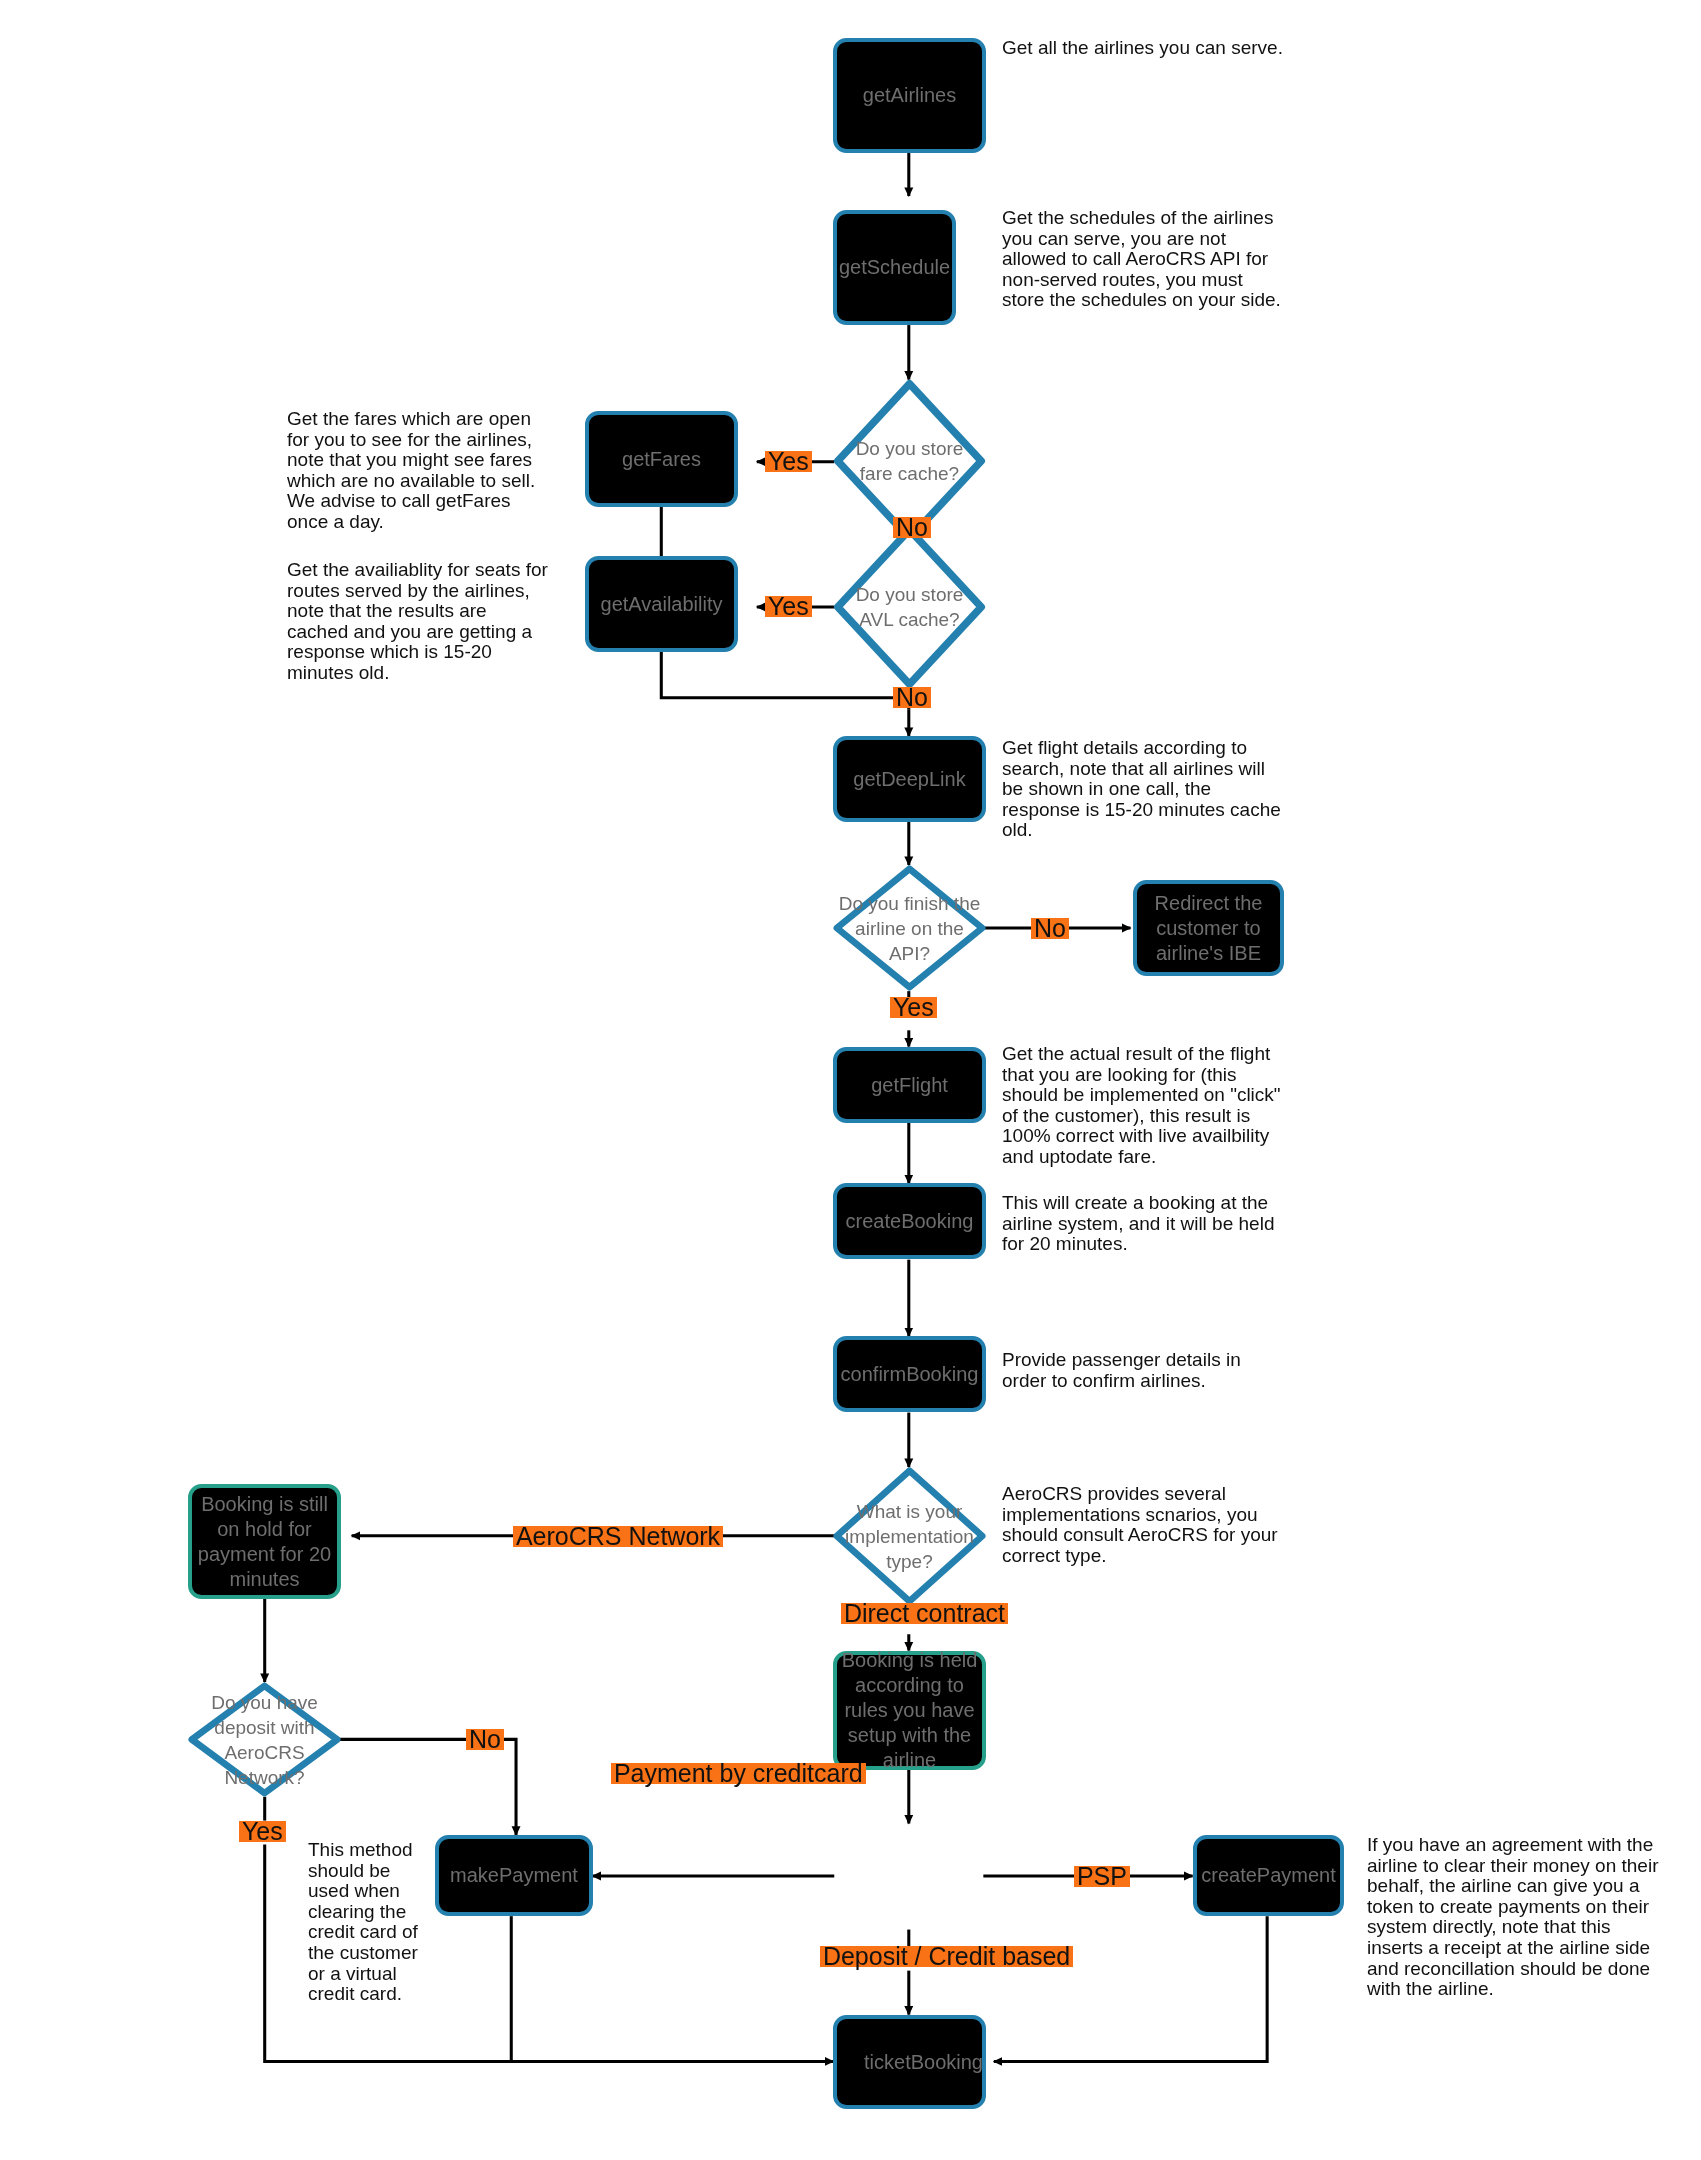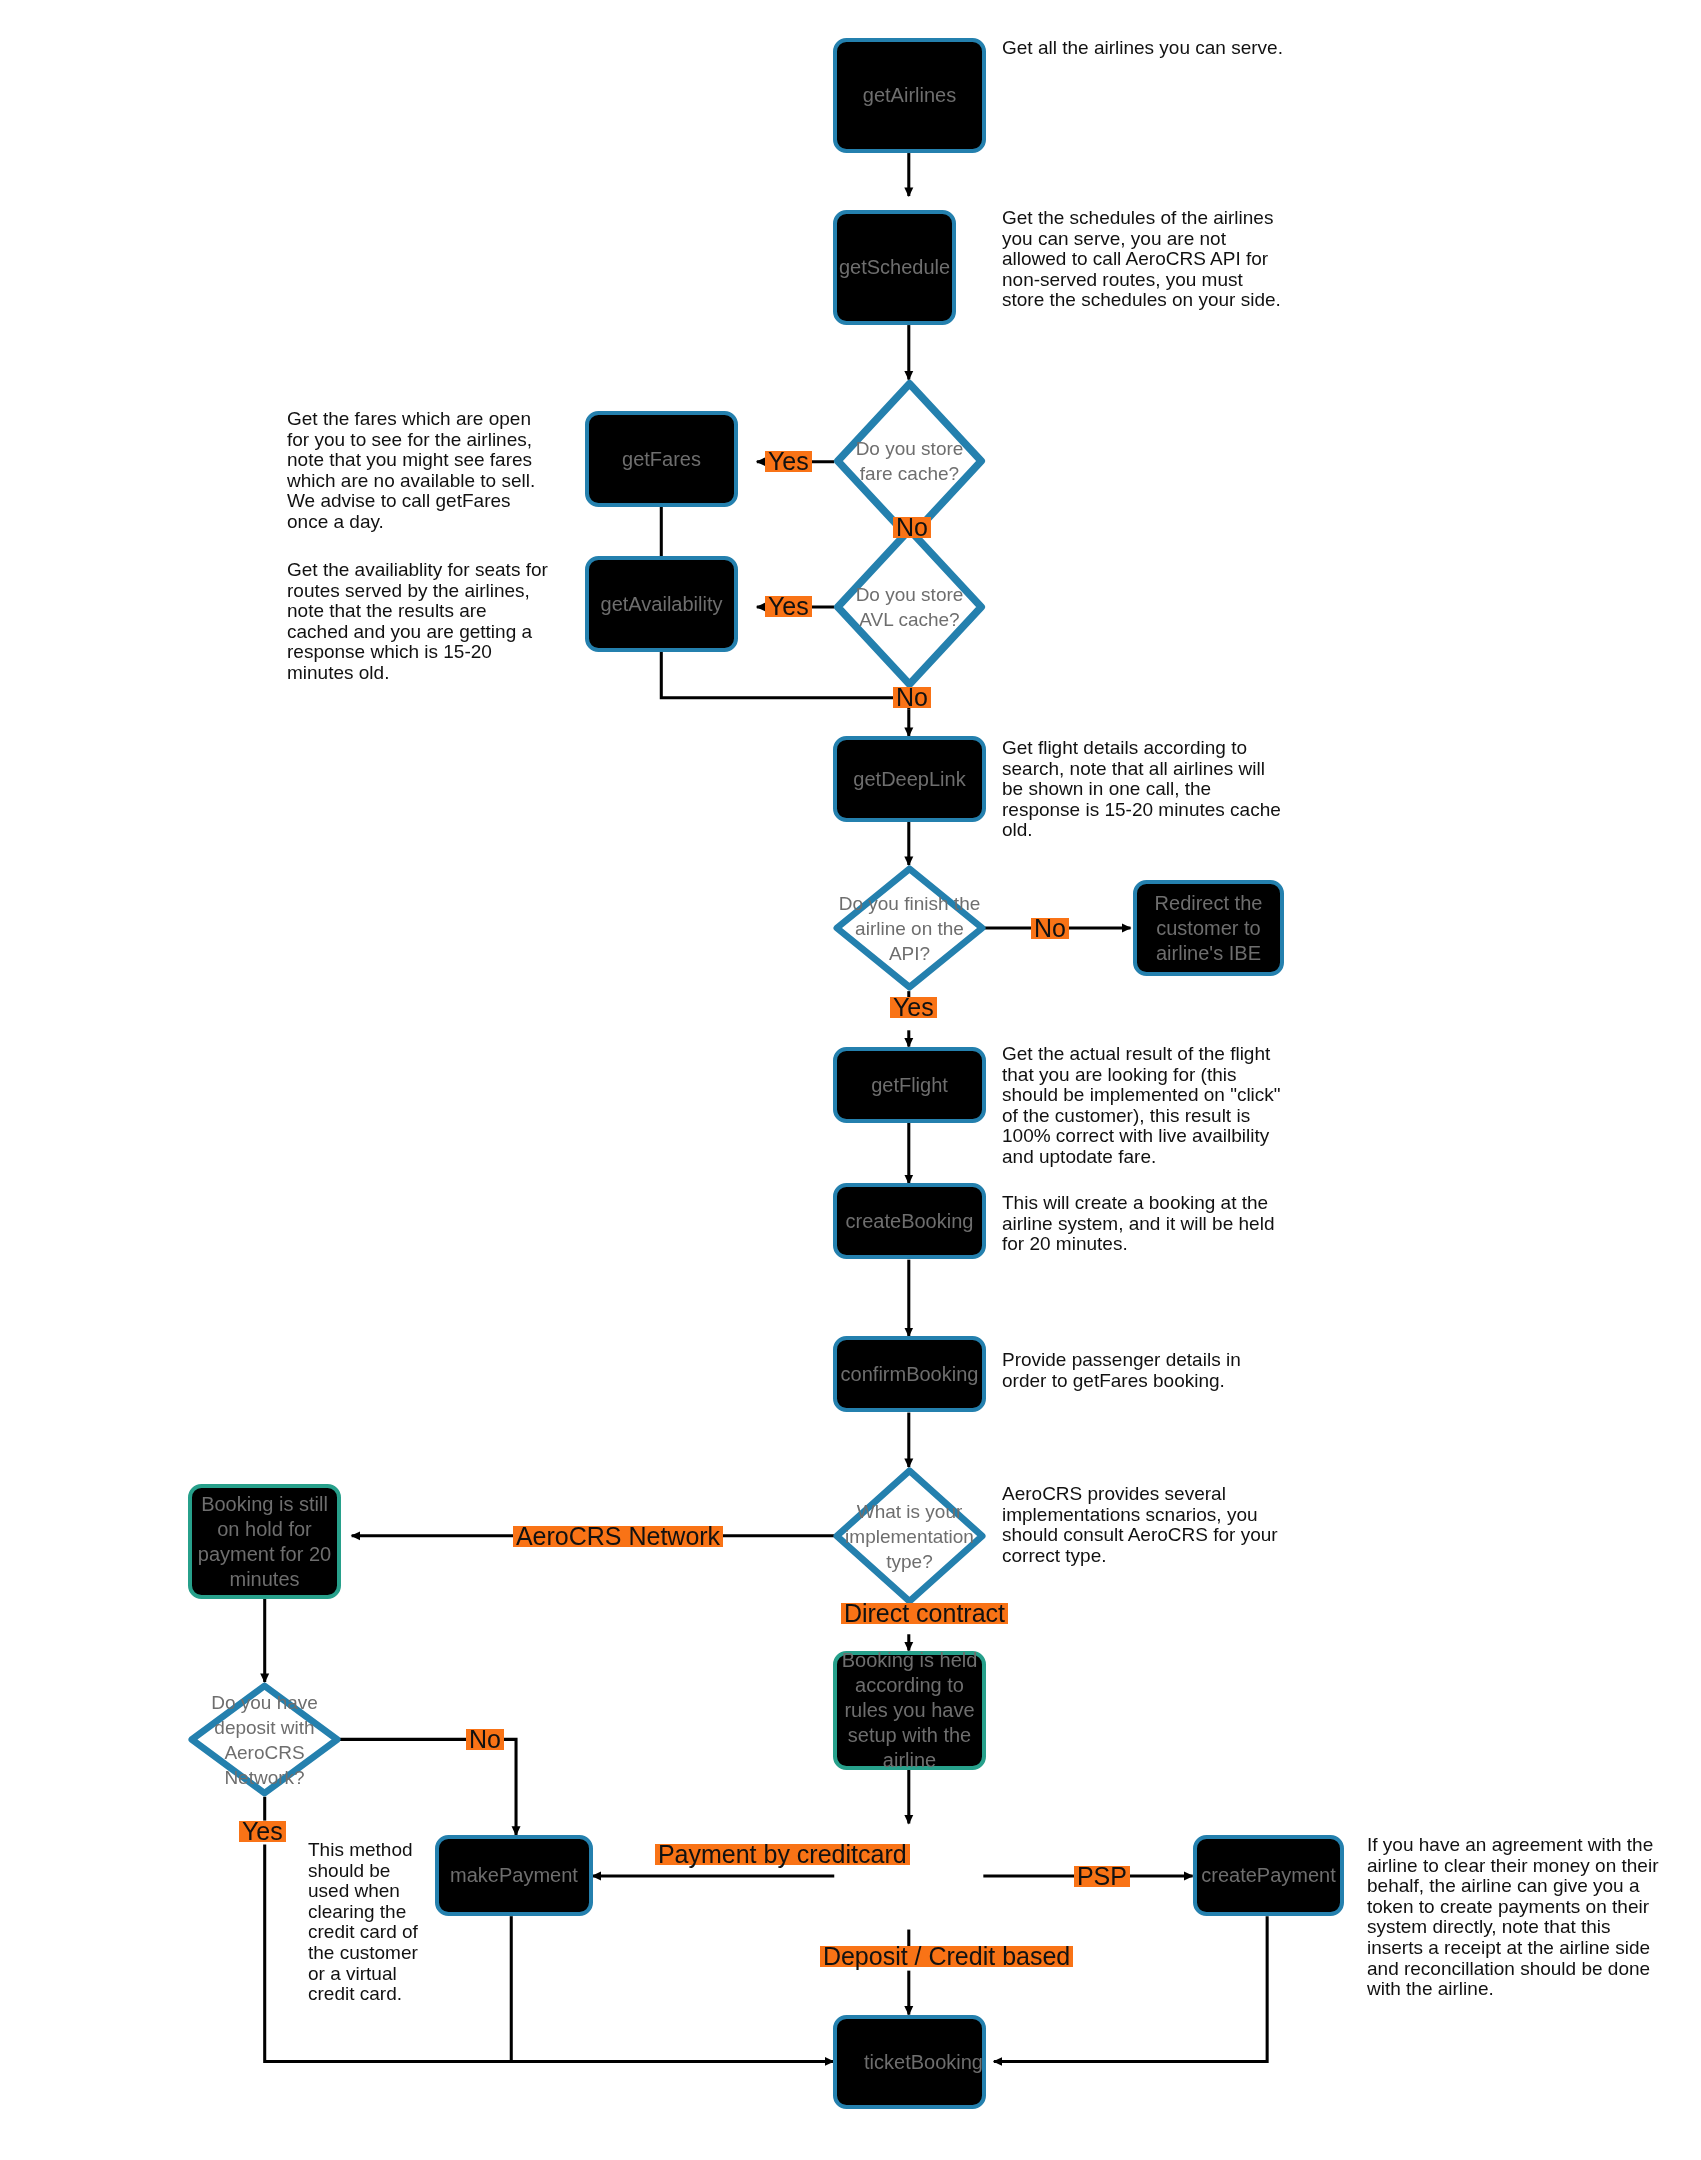--- a/index.html
+++ b/index.html
@@ -257,39 +257,39 @@
   <div class="edge-label" style="left:765px; top:451px;">Yes</div>
   <div class="edge-label" style="left:893px; top:517px;">No</div>
   <div class="edge-label" style="left:765px; top:596px;">Yes</div>
   <div class="edge-label" style="left:893px; top:687px;">No</div>
   <div class="edge-label" style="left:1031px; top:918px;">No</div>
   <div class="edge-label" style="left:890px; top:997px;">Yes</div>
   <div class="edge-label" style="left:513px; top:1526px;">AeroCRS Network</div>
   <div class="edge-label" style="left:841px; top:1603px;">Direct contract</div>
   <div class="edge-label" style="left:466px; top:1729px;">No</div>
   <div class="edge-label" style="left:239px; top:1821px;">Yes</div>
-  <div class="edge-label" style="left:611px; top:1844px;margin-left:44px;">Payment by creditcard</div>
+  <div class="edge-label" style="left:611px; top:1763px;">Payment by creditcard</div>
   <div class="edge-label" style="left:1074px; top:1866px;">PSP</div>
   <div class="edge-label" style="left:820px; top:1946px;">Deposit / Credit based</div>
 
   <div class="note" style="left:1002px; top:38px; width:287px;">Get all the airlines you can serve.</div>
 
   <div class="note" style="left:1002px; top:208px; width:287px;">Get the schedules of the airlines you can serve, you are not allowed to call AeroCRS API for non-served routes, you must store the schedules on your side.</div>
 
   <div class="note" style="left:287px; top:409px; width:266px;">Get the fares which are open for you to see for the airlines, note that you might see fares which are no available to sell. We advise to call getFares once a day.</div>
 
   <div class="note" style="left:287px; top:560px; width:266px;">Get the availiablity for seats for routes served by the airlines, note that the results are cached and you are getting a response which is 15-20 minutes old.</div>
 
   <div class="note" style="left:1002px; top:738px; width:279px;">Get flight details according to search, note that all airlines will be shown in one call, the response is 15-20 minutes cache old.</div>
 
   <div class="note" style="left:1002px; top:1044px; width:287px;">Get the actual result of the flight that you are looking for (this should be implemented on "click" of the customer), this result is 100% correct with live availbility and uptodate fare.</div>
 
   <div class="note" style="left:1002px; top:1193px; width:287px;">This will create a booking at the airline system, and it will be held for 20 minutes.</div>
 
-  <div class="note" style="left:1002px; top:1350px; width:287px;">Provide passenger details in order to getFares booking.</div>
+  <div class="note" style="left:1002px; top:1350px; width:287px;">Provide passenger details in order to confirm airlines.</div>
 
   <div class="note" style="left:1002px; top:1484px; width:277px;">AeroCRS provides several implementations scnarios, you should consult AeroCRS for your correct type.</div>
 
   <div class="note" style="left:308px; top:1840px; width:119px;">This method should be used when clearing the credit card of the customer or a virtual credit card.</div>
 
   <div class="note" style="left:1367px; top:1835px; width:296px;">If you have an agreement with the airline to clear their money on their behalf, the airline can give you a token to create payments on their system directly, note that this inserts a receipt at the airline side and reconcillation should be done with the airline.</div>
 
 </div>
 
 

